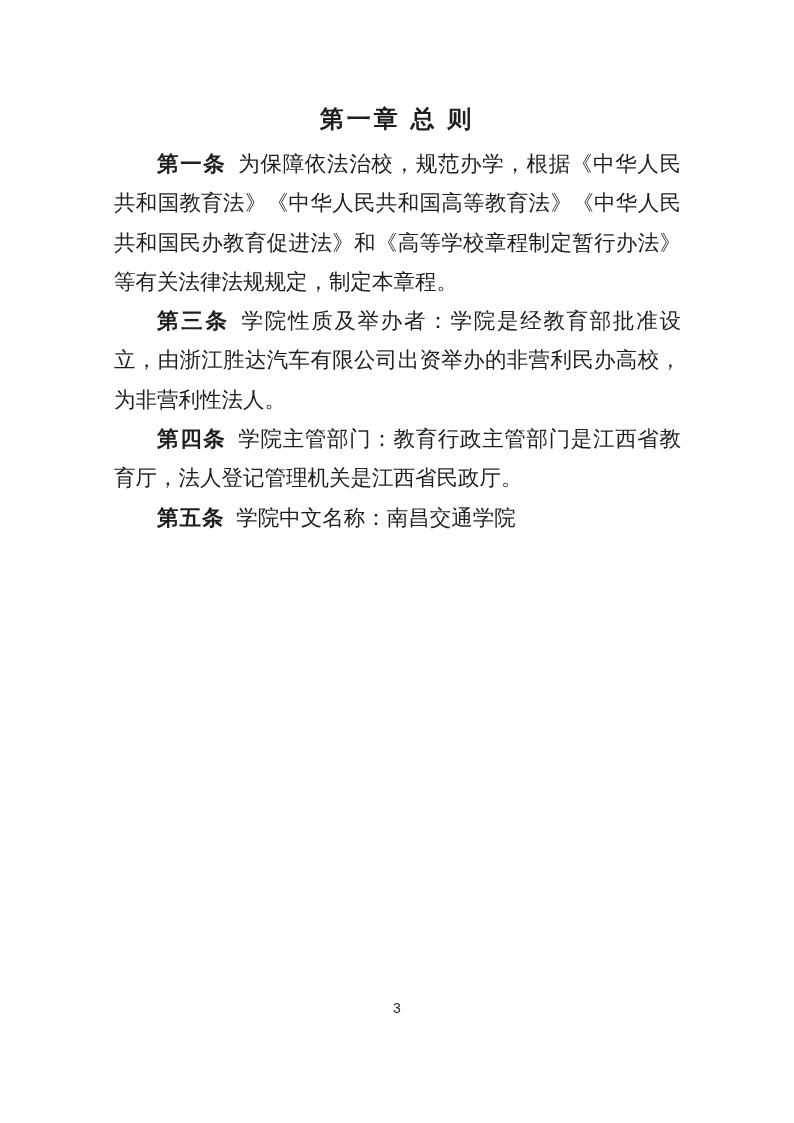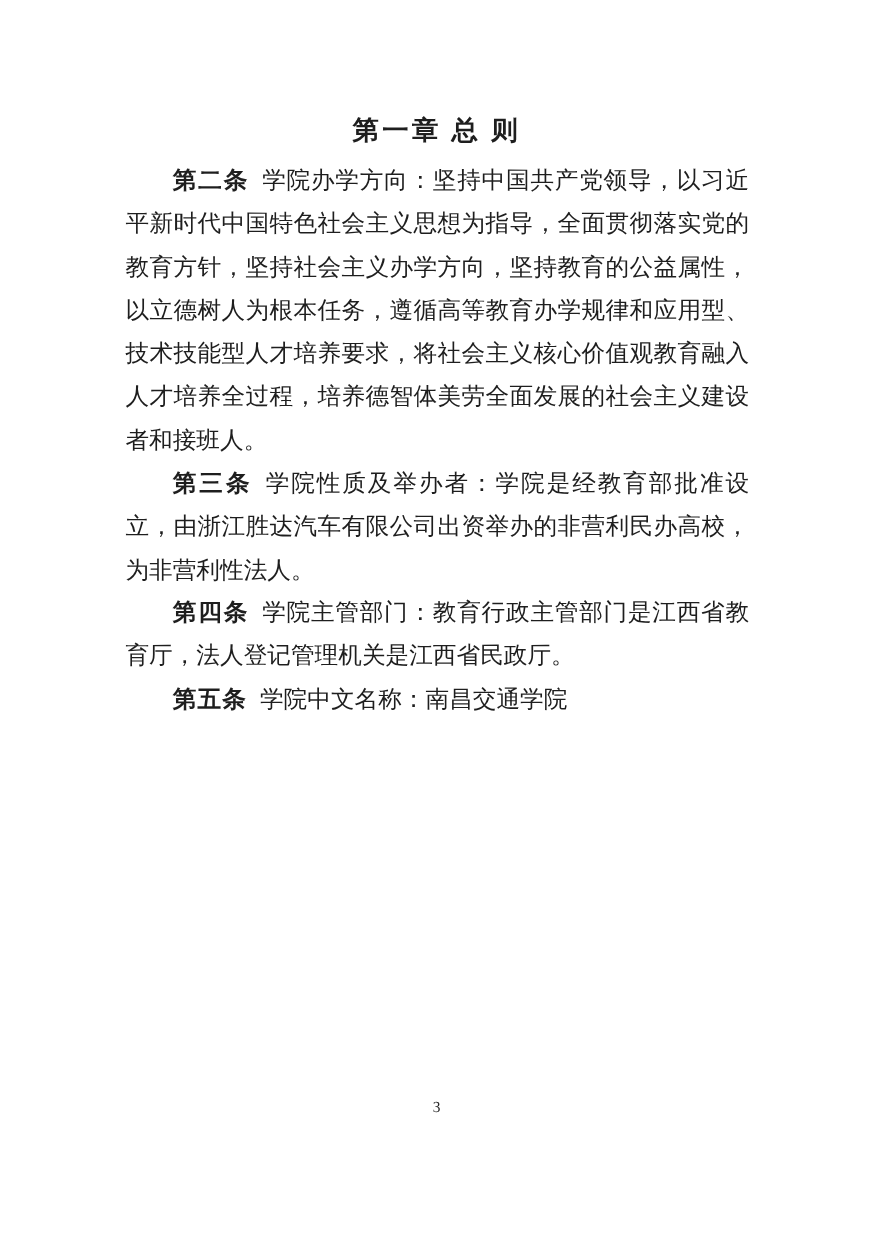--- a/index.html
+++ b/index.html
@@ -6,21 +6,21 @@
     margin: 0;
     padding: 0;
     background: #ffffff;
   }
   .page {
     position: relative;
     width: 794px;
     height: 1123px;
     background: #ffffff;
     overflow: hidden;
-    font-family: Liberation Serif, serif;
+    font-family: Liberation Sans, sans-serif;
     color: #1e1e1e;
   }
   .chapter-title {
     position: absolute;
     top: 101px;
     left: 0;
     width: 794px;
     margin: 0;
     text-align: center;
     font-size: 24px;
@@ -59,20 +59,20 @@
     color: #2a2a2a;
   }
 </style>
 </head>
 <body>
 
 <div class="page">
   <h1 class="chapter-title">第一章 总 则</h1>
 
   <div class="doc-body">
-      <p><span class="article-lead">第二条</span><span>学院办学方向：坚持中国共产党领导，以习近平新时代中国特色社会主义思想为指导，全面贯彻落实党的教育方针，坚持社会主义办学方向，坚持教育的公益属性，以立德树人为根本任务，遵循高等教育办学规律和应用型、技术技能型人才培养要求，将社会主义核心价值观教育融入人才培养全过程，培养德智体美劳全面发展的社会主义建设者和接班人。</span></p>
+      <p><span class="article-lead">第一条</span><span>为保障依法治校，规范办学，根据《中华人民共和国教育法》《中华人民共和国高等教育法》《中华人民共和国民办教育促进法》和《高等学校章程制定暂行办法》等有关法律法规规定，制定本章程。</span></p>
       <p><span class="article-lead">第三条</span><span>学院性质及举办者：学院是经教育部批准设立，由浙江胜达汽车有限公司出资举办的非营利民办高校，为非营利性法人。</span></p>
       <p><span class="article-lead">第四条</span><span>学院主管部门：教育行政主管部门是江西省教育厅，法人登记管理机关是江西省民政厅。</span></p>
       <p><span class="article-lead">第五条</span><span>学院中文名称：南昌交通学院</span></p>
     </div>
 
   <div class="page-number">3</div>
 </div>
 
 </body></html>

